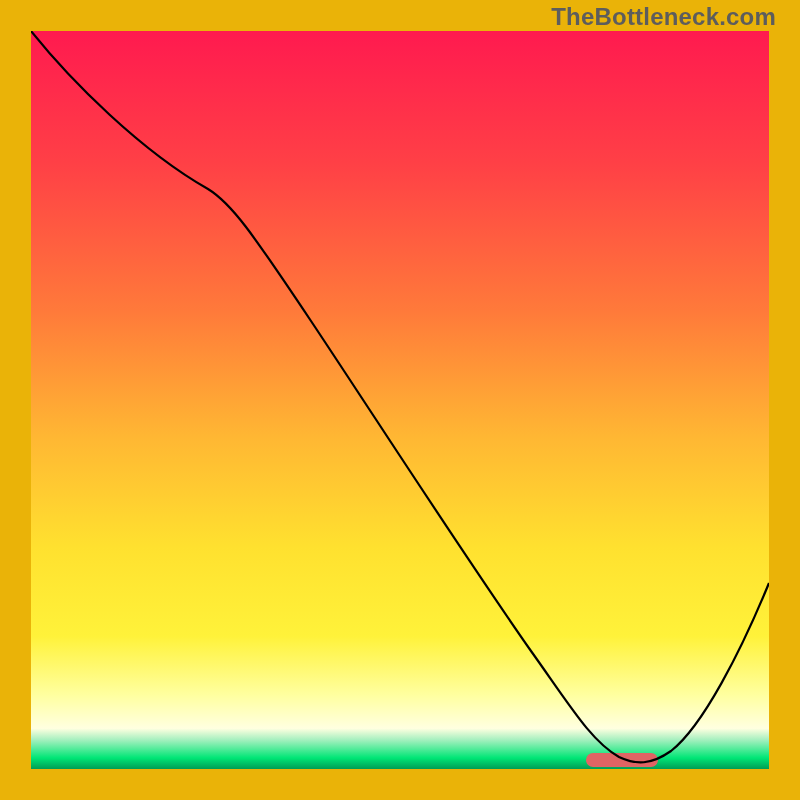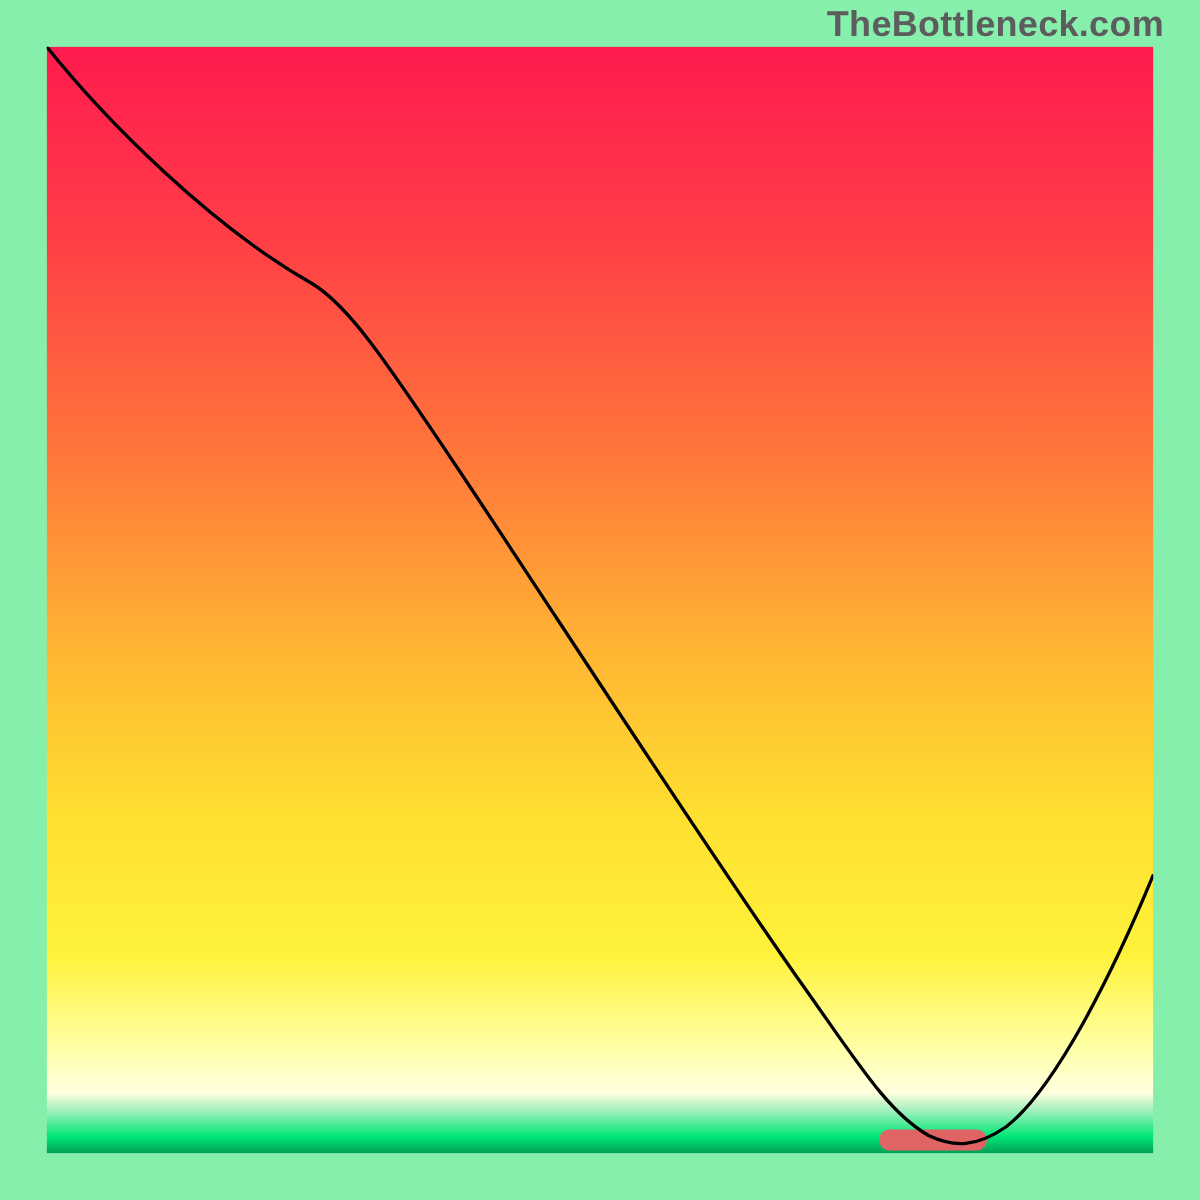--- a/index.html
+++ b/index.html
@@ -7,21 +7,21 @@
     padding: 0;
     width: 800px;
     height: 800px;
     background: #000;
     position: relative;
     font-family: Arial, Helvetica, sans-serif;
   }
   .outer {
     position: absolute;
     inset: 0;
-    background: #86efac;
+    background: #eab308;
   }
   .watermark {
     position: absolute;
     top: 3px;
     right: 24px;
     color: #5d5d5d;
     font-size: 24px;
     font-weight: 600;
     letter-spacing: 0.2px;
   }

